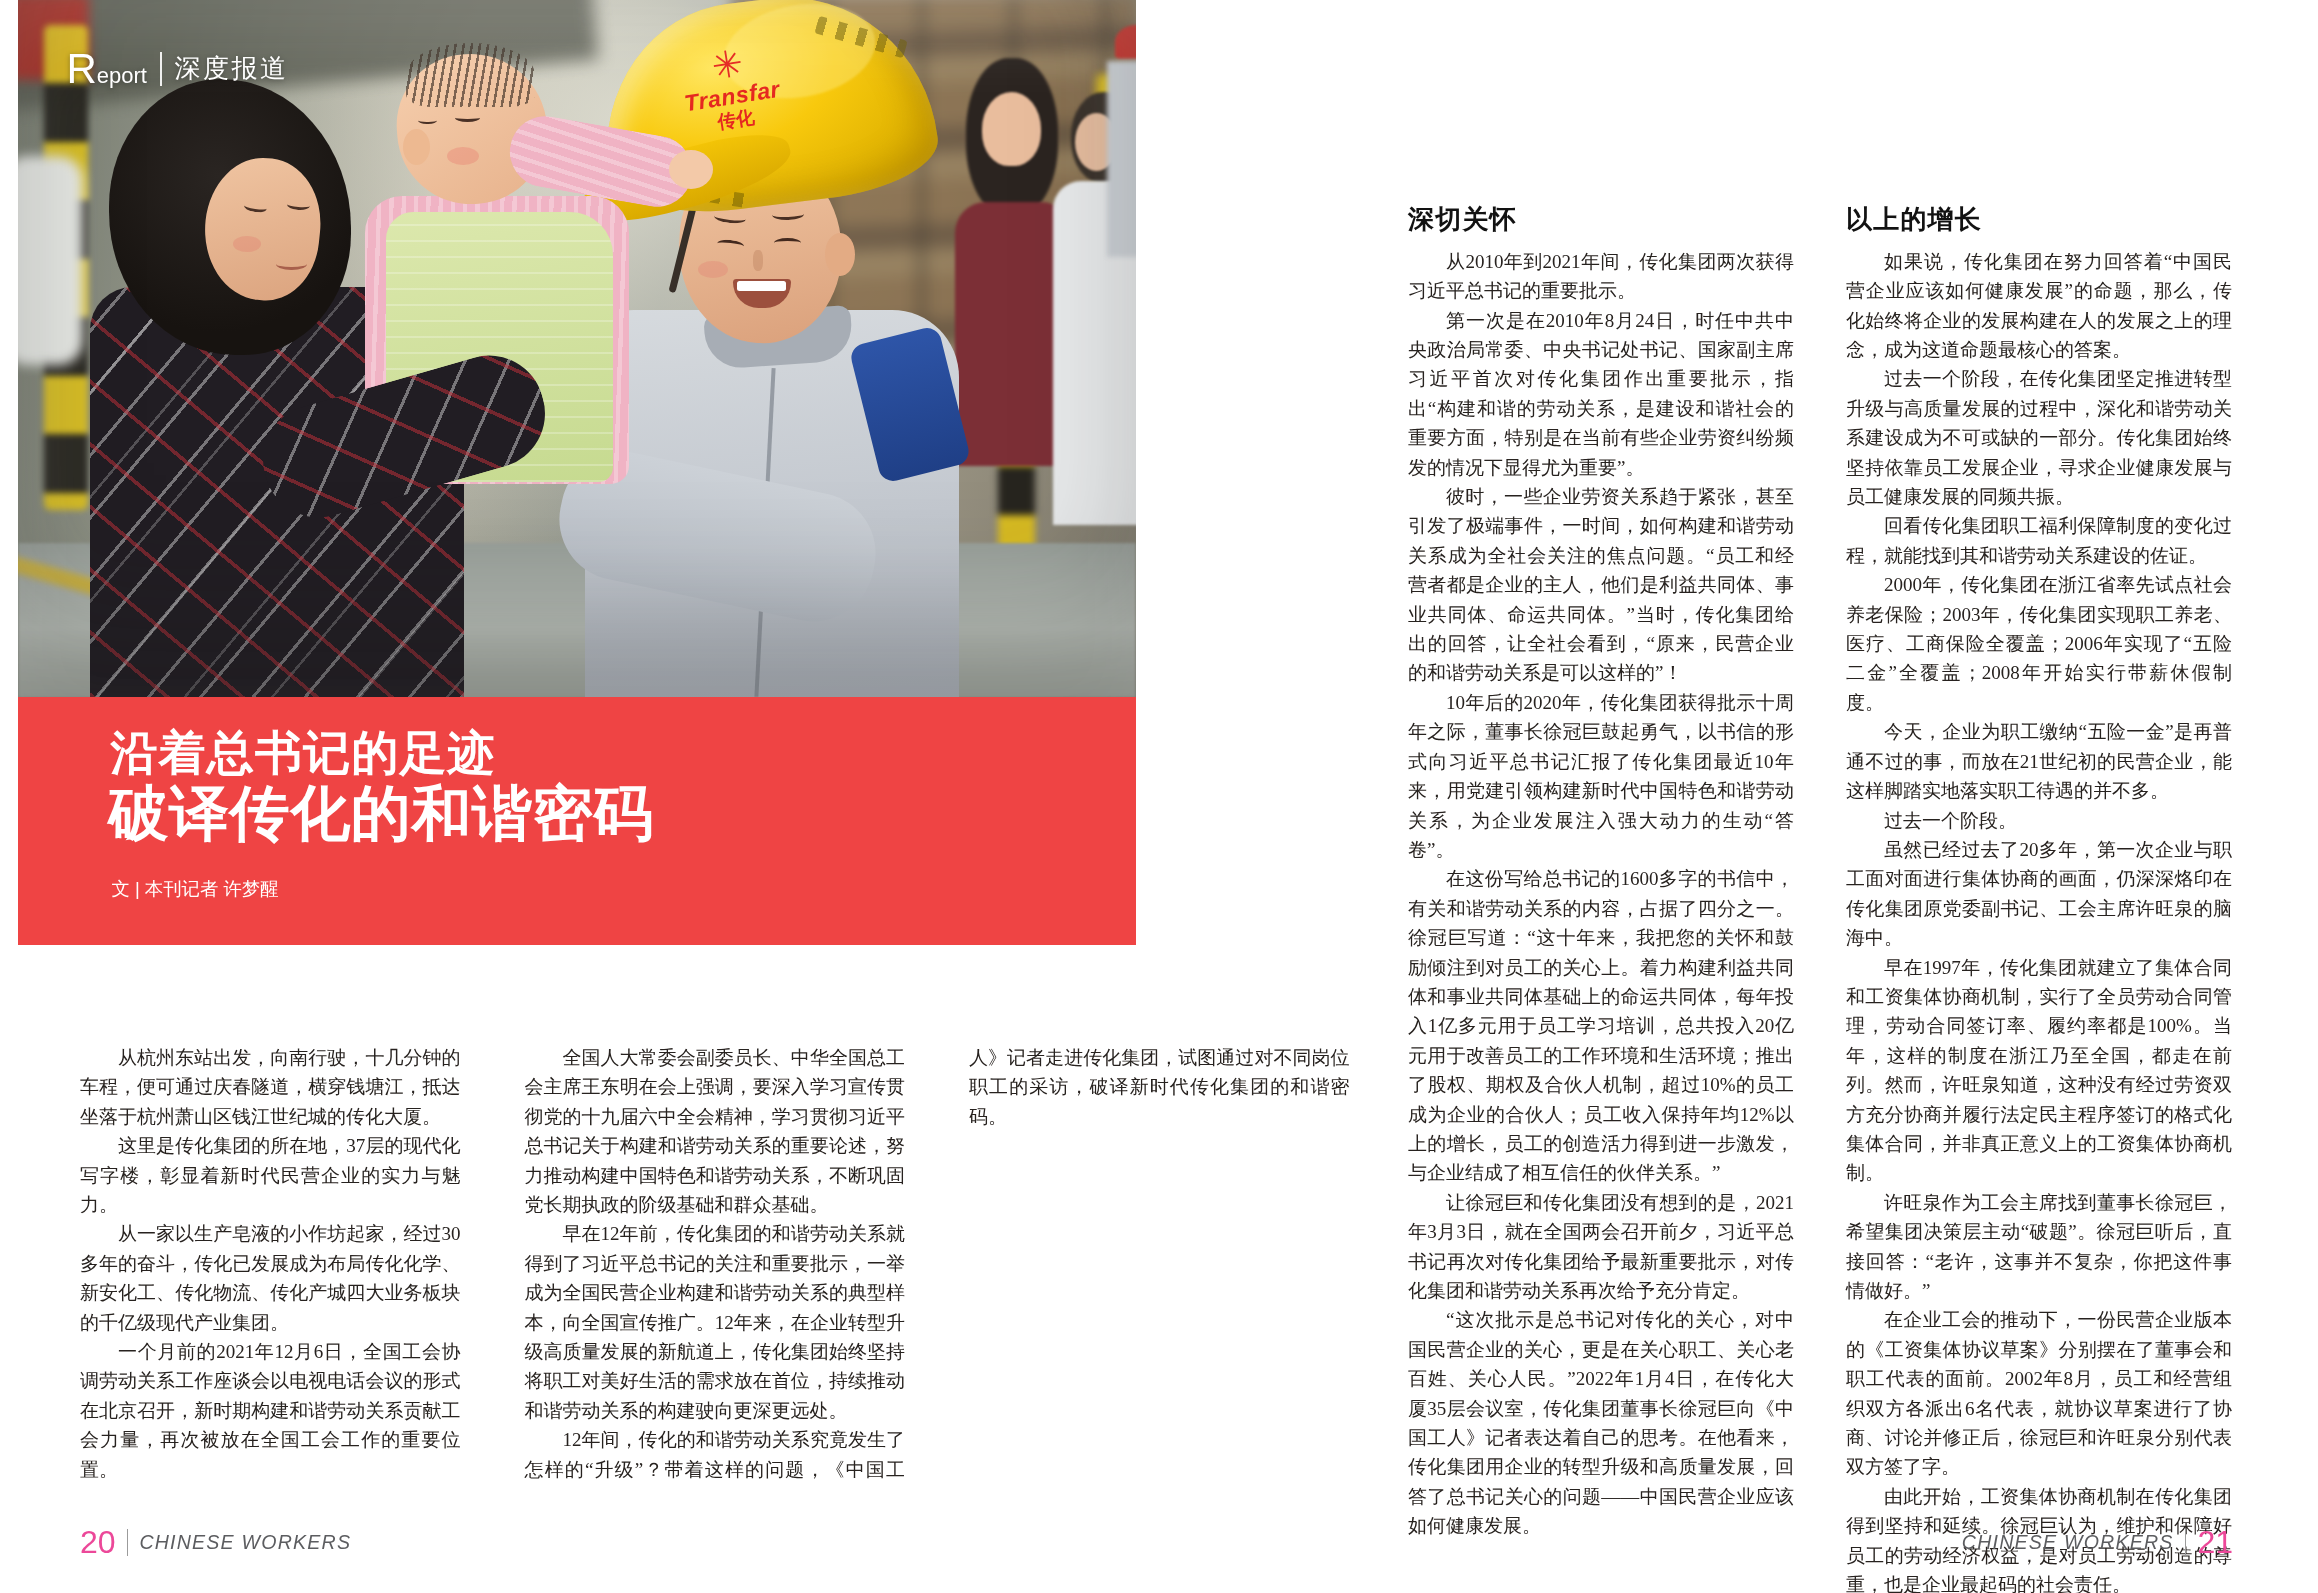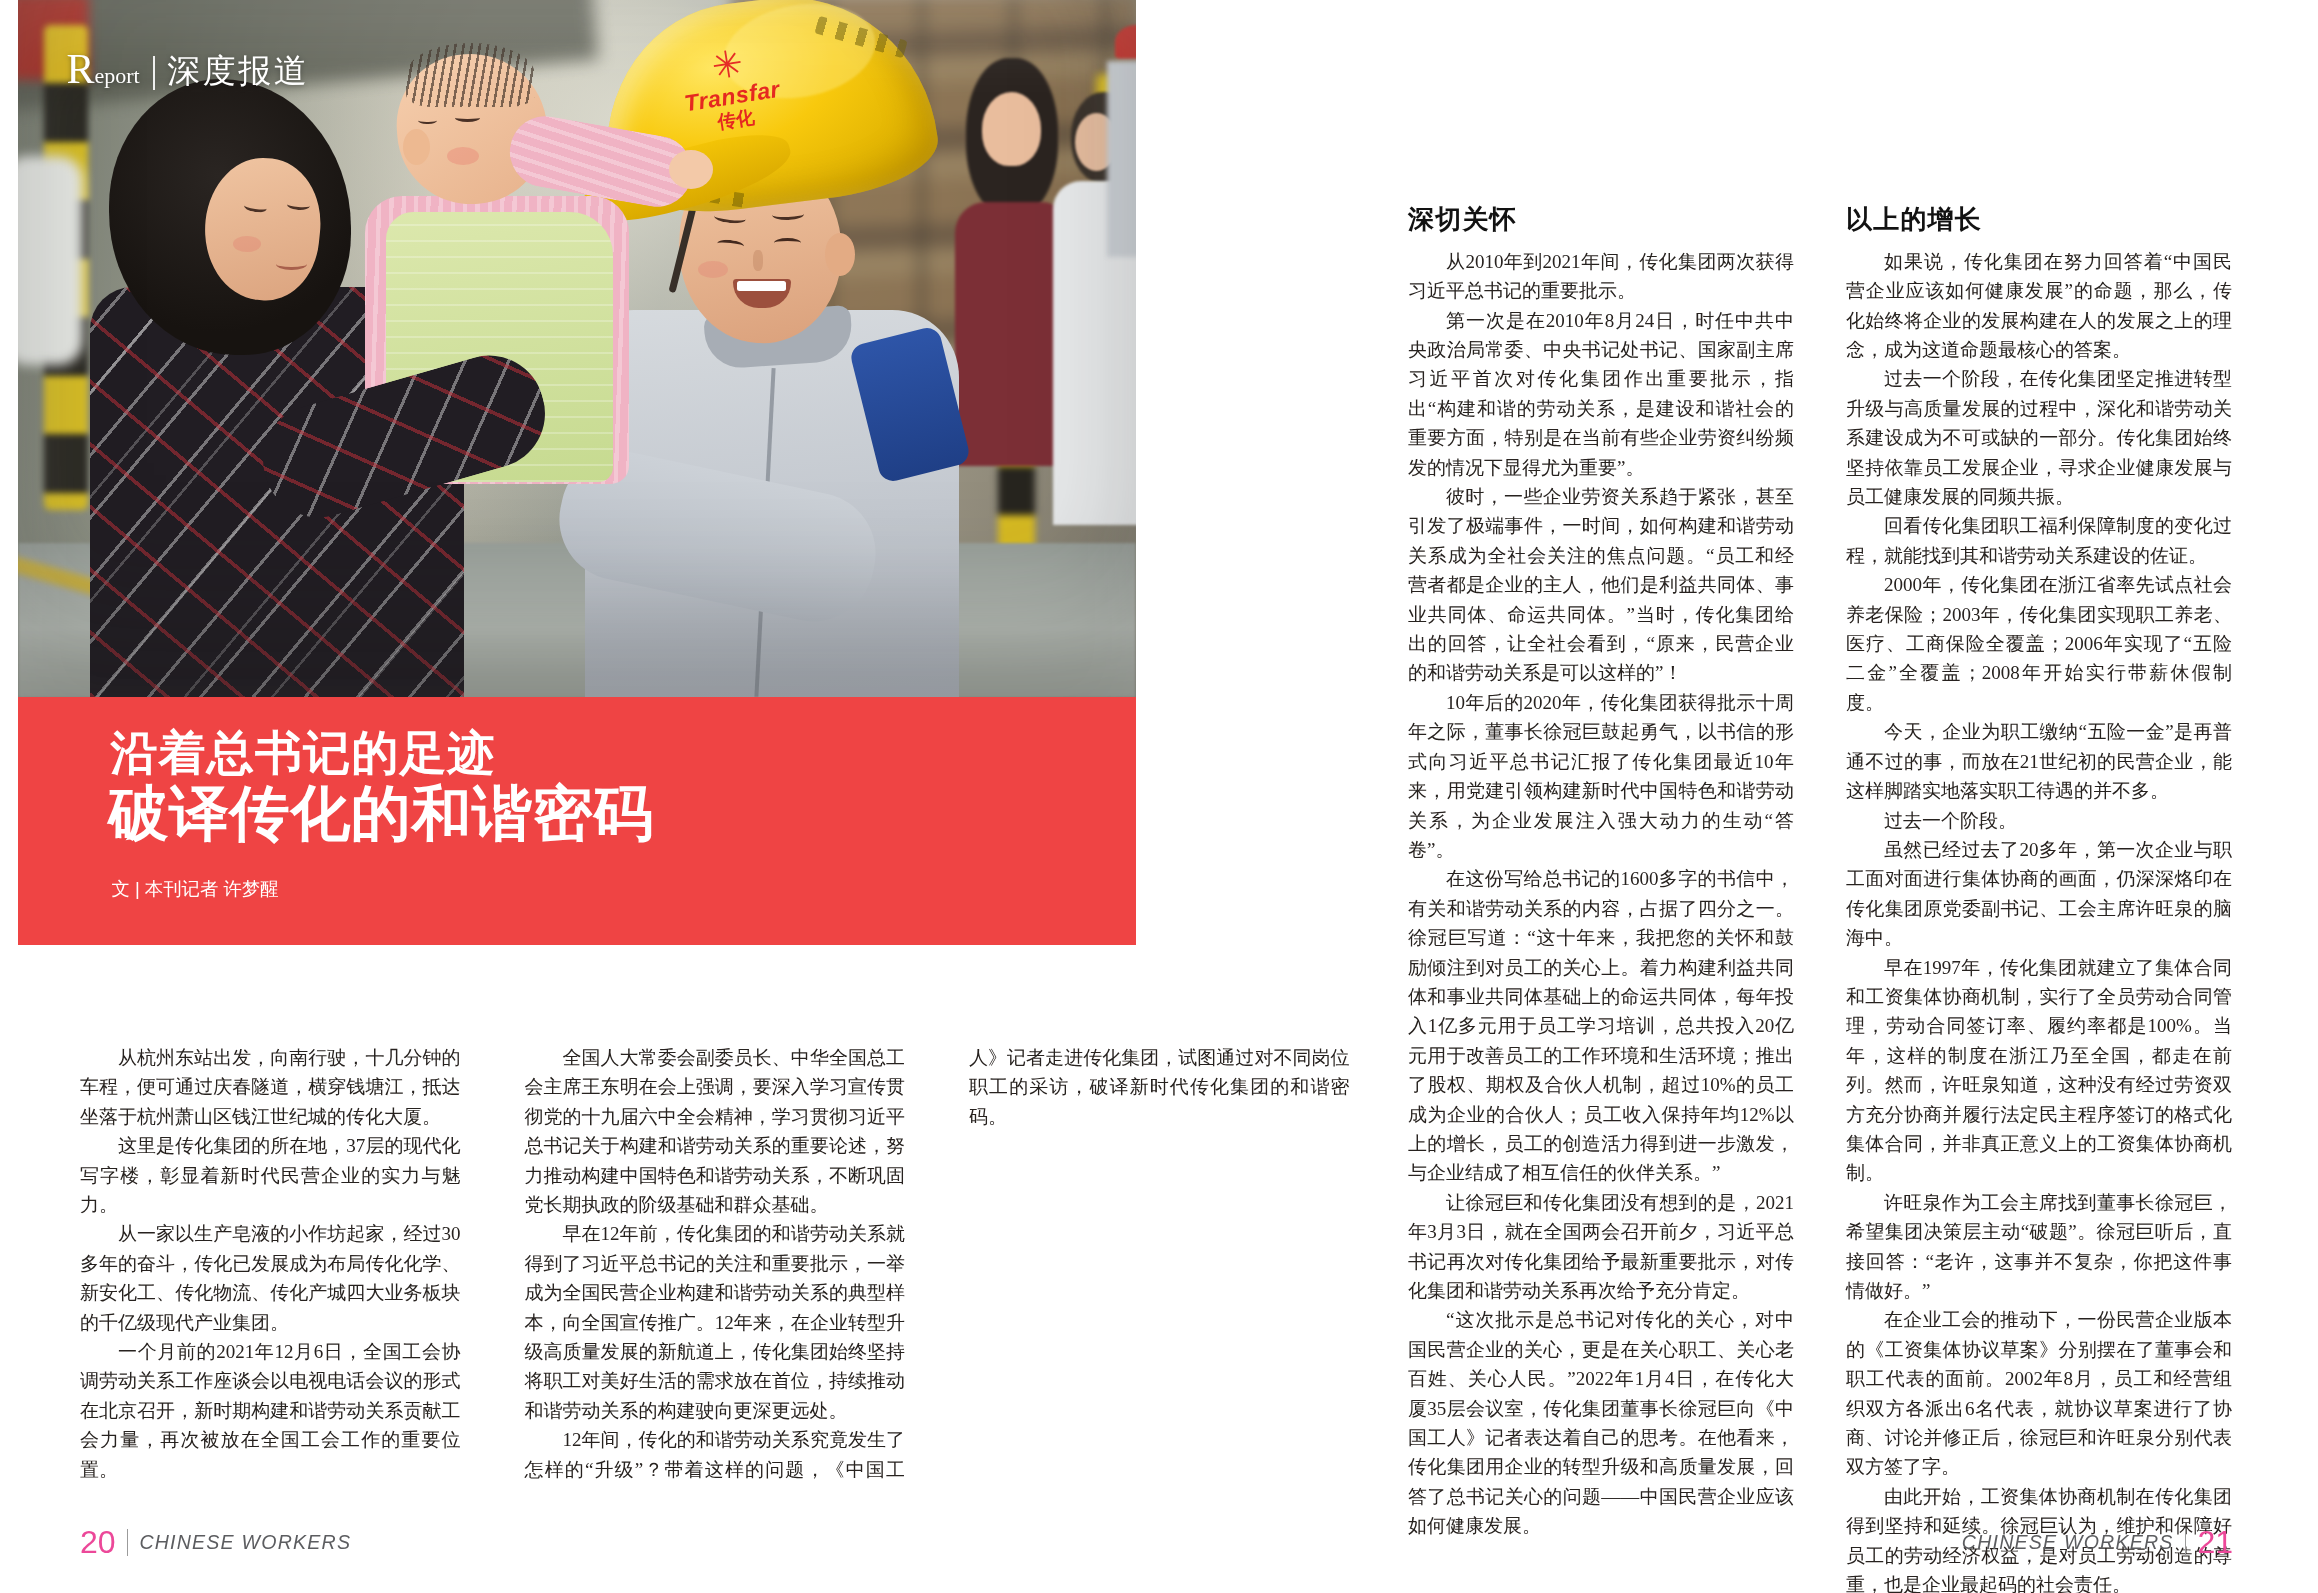--- a/index.html
+++ b/index.html
@@ -103,26 +103,26 @@
   .b-blush{left:429px;top:147px;width:32px;height:18.4px;background:rgba(233,120,110,.35);border-radius:50%;}
   .b-arm{left:491px;top:126px;width:184px;height:71px;border-radius:37px;transform:rotate(10deg);
     background:repeating-linear-gradient(8deg,rgba(255,255,255,.28) 0 4.3px,transparent 4.3px 12.3px),#f0b3c4;}
   .b-hand{left:651px;top:150px;width:44px;height:39px;background:#f3c9a8;border-radius:50%;}
   .m-arm{left:242px;top:380px;width:288px;height:113px;border-radius:55px;transform:rotate(-16deg);
     background:repeating-linear-gradient(40deg,rgba(198,48,58,.5) 0 3.7px,transparent 3.7px 48px),
                repeating-linear-gradient(-50deg,rgba(240,240,240,.42) 0 3.1px,transparent 3.1px 40px),#211d23;}
   .ph-vignette{left:0;top:0;width:100%;height:100%;
     box-shadow:inset 0 -86px 123px rgba(30,30,30,.25), inset 0 37px 74px rgba(255,255,255,.12);}
 
-  .photo-header{left:48px;top:48px;display:flex;align-items:flex-end;color:#fff;
-    font-family:Liberation Serif, serif;text-shadow:0 0.6px 4.9px rgba(0,0,0,.35);}
+  .photo-header{left:48px;top:48px;display:flex;align-items:center;color:#fff;
+    font-family:Liberation Sans, sans-serif;text-shadow:0 0.6px 4.9px rgba(0,0,0,.35);}
   .ph-en{display:inline-block;font-size:22px;line-height:1;}
   .ph-en::first-letter{font-size:42px;}
   .ph-div{width:1.8px;height:34px;background:rgba(255,255,255,.9);margin:0 12.3px 0 13.5px;}
-  .ph-cn{font-size:33px;line-height:1.1;letter-spacing:2.5px;padding-bottom:1.2px;}
+  .ph-cn{font-size:26px;line-height:1.1;letter-spacing:2.5px;padding-bottom:1.2px;}
 
   
   .banner{position:absolute;left:18.4px;top:697px;width:1118px;height:248px;background:#ef4444;color:#ffffff;}
   .kicker{position:absolute;left:92px;top:24.5px;font-size:47px;font-weight:700;letter-spacing:1.2px;
     font-family:"Liberation Sans", sans-serif;}
   .main-title{position:absolute;left:90px;top:77px;font-size:60px;font-weight:900;letter-spacing:0.6px;
     font-family:"Liberation Sans", sans-serif;}
   .byline{position:absolute;left:93px;top:179px;font-size:18.4px;font-family:"Liberation Sans", sans-serif;}
 
   

